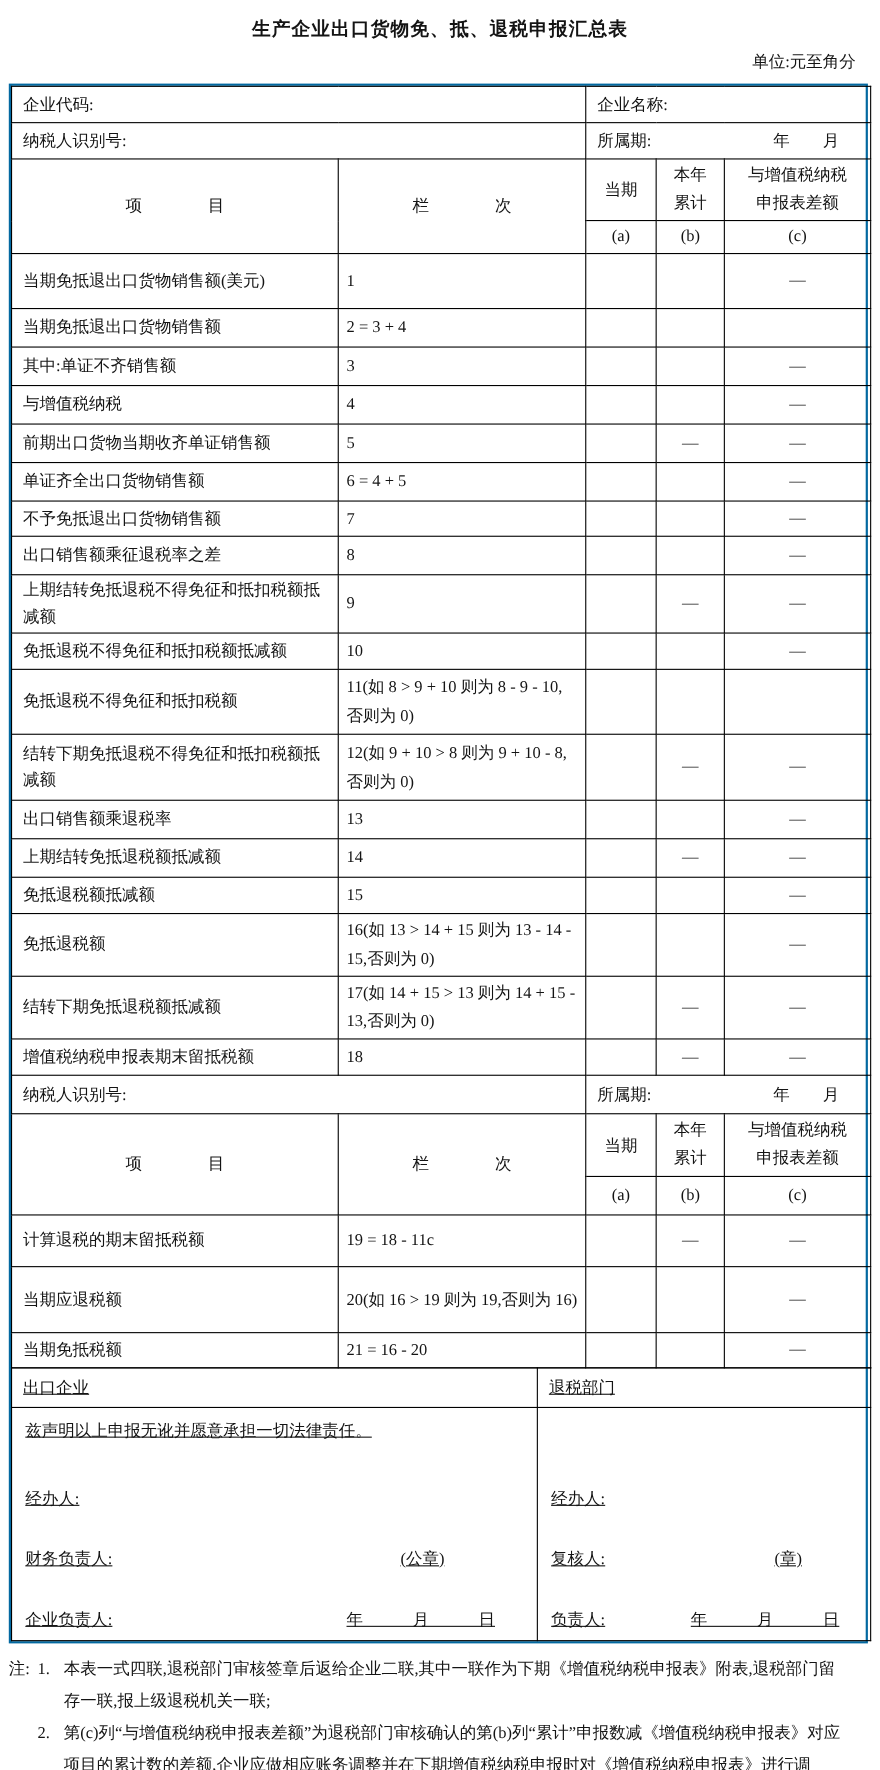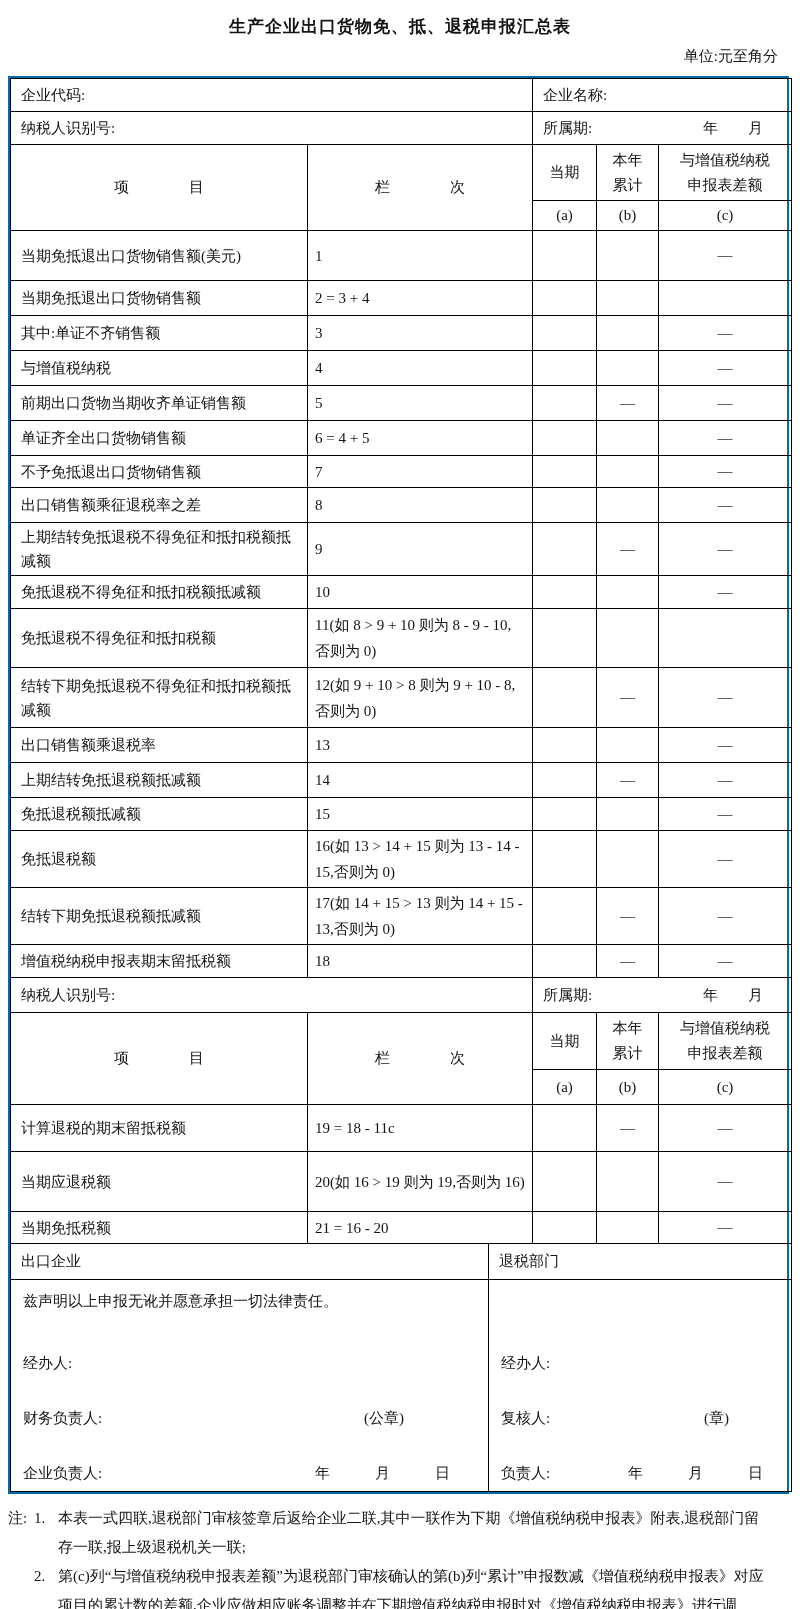--- a/index.html
+++ b/index.html
@@ -44,21 +44,21 @@
   .info-cell { padding-left: 10px; }
   .period-cell { padding-left: 10px; }
   .period-flex { display: flex; justify-content: space-between; align-items: center; }
   .period-flex .pv { padding-right: 22px; }
   .h33 { height: 33px; }
   .h35 { height: 35px; }
   .h56 { height: 56px; }
   .h30 { height: 30px; }
   .h57 { height: 57px; }
   .h36 { height: 36px; }
-  .bottom-table { margin-top: -1px; }
+  .bottom-table { margin-top: -1px; text-decoration: underline; }
   .decl-cell { vertical-align: top; padding: 10px 12px 8px 12px; height: 212px; }
   .decl-inner { display: flex; flex-direction: column; height: 100%; }
   .decl-text { line-height: 23px; }
   .sig-block { margin-top: auto; }
   .sig-row {
     display: flex; justify-content: space-between; align-items: flex-end;
     height: 55px; line-height: 20px; text-align: right;
   }
   .sig-val-left-seal  { margin-right: 72px; }
   .sig-val-left-date  { margin-right: 26px; }

